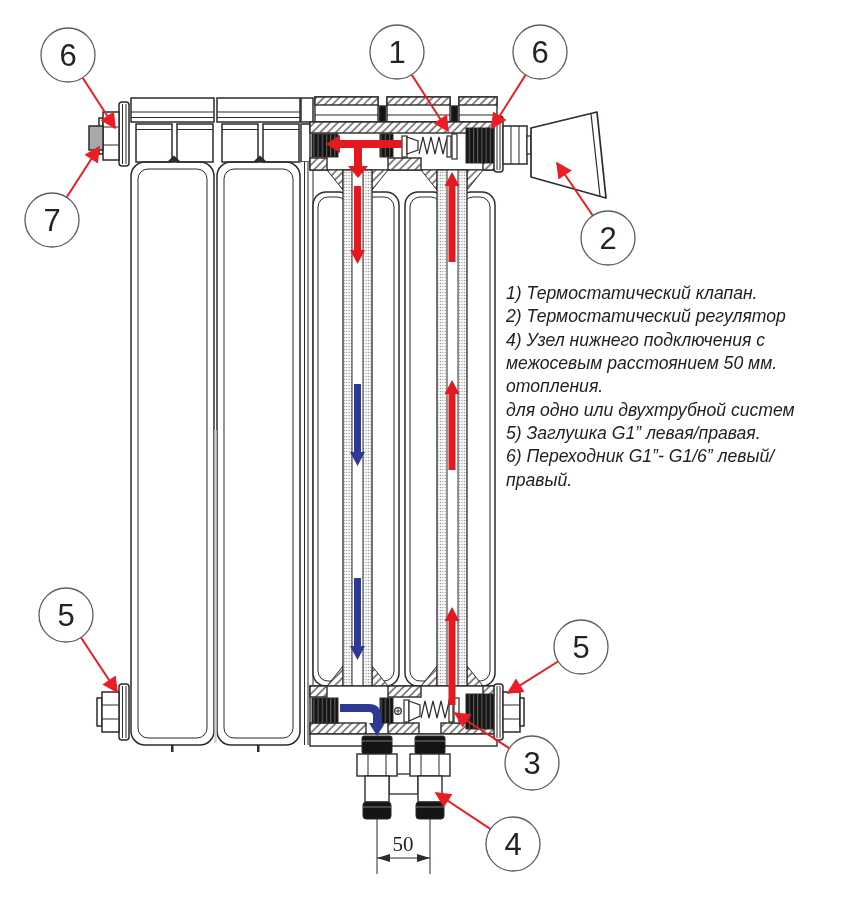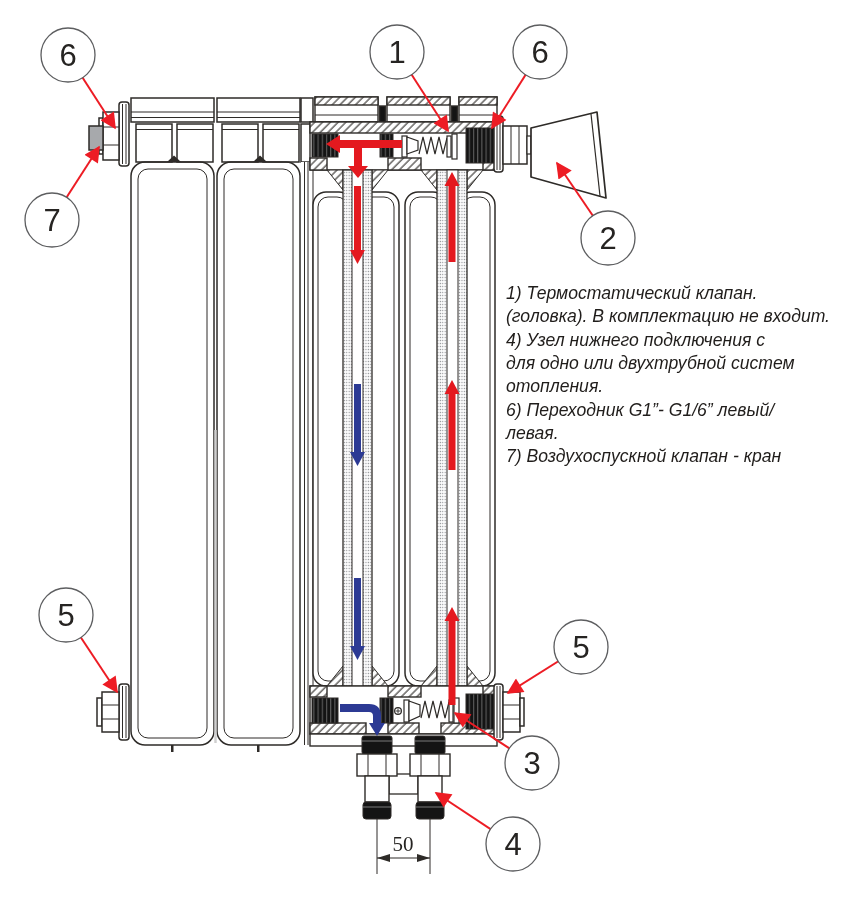--- a/index.html
+++ b/index.html
@@ -331,22 +331,23 @@
     </g>
     <g>
       <circle cx="513" cy="844" r="27" fill="#ffffff" stroke="#5d5e60" stroke-width="1.3"></circle>
       <text class="callout-num" x="513" y="855" text-anchor="middle">4</text>
     </g>
   </g>
 </svg>
 
   <div id="legend">
     <div class="lg">1) Термостатический клапан.</div>
-    <div class="lg">(головка). В комплектацию не входит.</div>
+    <div class="lg">2) Термостатический регулятор</div>
     <div class="lg">4) Узел нижнего подключения с</div>
+    <div class="lg">межосевым расстоянием 50 мм.</div>
+    <div class="lg">отопления.</div>
     <div class="lg">для одно или двухтрубной систем</div>
-    <div class="lg">отопления.</div>
+    <div class="lg">5) Заглушка G1” левая/правая.</div>
     <div class="lg">6) Переходник G1”- G1/6” левый/</div>
-    <div class="lg">левая.</div>
-    <div class="lg">7) Воздухоспускной клапан - кран</div>
+    <div class="lg">правый.</div>
   </div>
 
 </div>
 
 </body></html>

